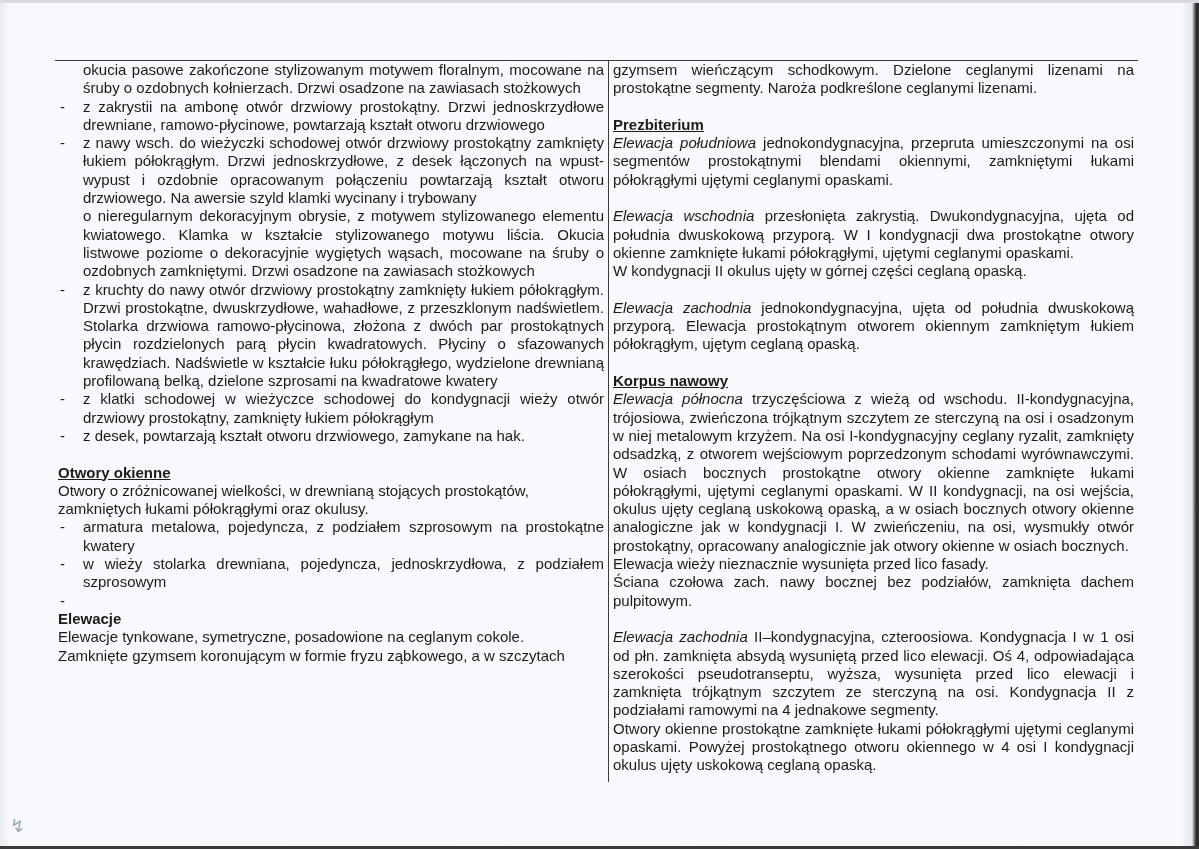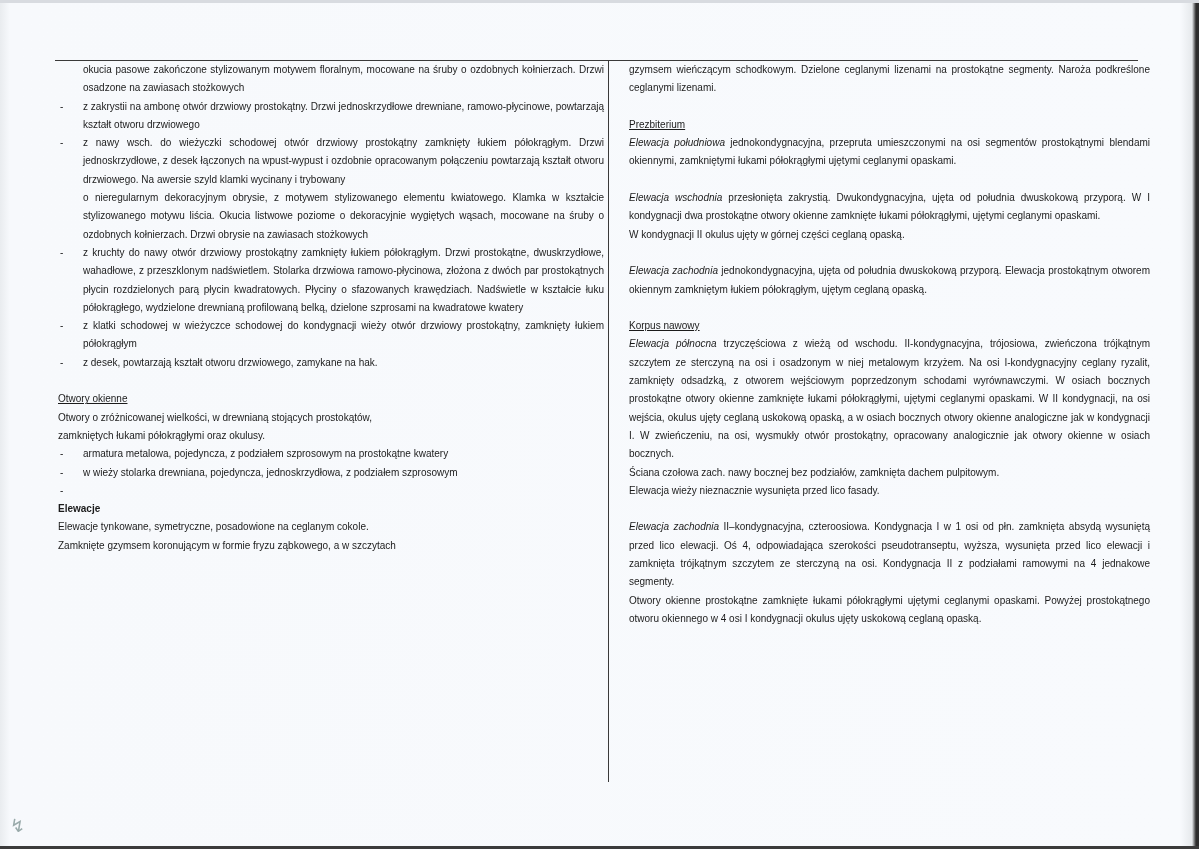--- a/index.html
+++ b/index.html
@@ -23,31 +23,31 @@
   .table-top-rule {
     position: absolute; left: 55px; top: 60px; width: 1083px; height: 0;
     border-top: 1.5px solid #3a3a3a;
   }
   .col-divider {
     position: absolute; left: 608px; top: 60px; width: 0; height: 722px;
     border-left: 1.5px solid #3a3a3a;
   }
   .col {
     position: absolute; top: 61px;
-    font-size: 10px; line-height: 18.3px;
+    font-size: 15px; line-height: 18.3px;
     text-align: justify;
   }
   .col-left { left: 58px; width: 546px; }
-  .col-right { left: 613px; width: 521px; margin-left: 16px; }
+  .col-right { left: 613px; width: 521px; }
   .p { margin: 0; }
   .indent { padding-left: 25px; }
   .bullet { position: relative; padding-left: 25px; }
   .bullet .dash { position: absolute; left: 2px; top: 0; }
   .gap { height: 18.3px; }
-  .u { text-decoration: underline; }
+  .u { text-decoration: underline; font-weight: bold; }
   .b { font-weight: bold; }
   .i { font-style: italic; }
   .last-line { text-align-last: left; }
   .nojust { text-align: left; }
   .mark {
     position: absolute; left: 10px; top: 815px; font-size: 18px; color: #9aa; font-family: "DejaVu Sans", sans-serif;
   }
 </style>
 </head>
 <body>
@@ -64,21 +64,21 @@
 
     <div class="bullet last-line">
       <span class="dash">-</span>
       <span>z zakrystii na ambonę otwór drzwiowy prostokątny. Drzwi jednoskrzydłowe drewniane, ramowo-płycinowe, powtarzają kształt otworu drzwiowego</span>
     </div>
 
     <div class="bullet last-line">
       <span class="dash">-</span>
       <span>z nawy wsch. do wieżyczki schodowej otwór drzwiowy prostokątny zamknięty łukiem półokrągłym. Drzwi jednoskrzydłowe, z desek łączonych na wpust-wypust i ozdobnie opracowanym połączeniu powtarzają kształt otworu drzwiowego.  Na awersie szyld klamki wycinany i trybowany</span>
     </div>
-    <p class="p indent last-line">o nieregularnym dekoracyjnym obrysie, z motywem stylizowanego elementu kwiatowego. Klamka w kształcie stylizowanego motywu liścia. Okucia listwowe poziome o dekoracyjnie wygiętych wąsach, mocowane na śruby o ozdobnych kołnierzach. Drzwi obrysie na zawiasach stożkowych</p>
+    <p class="p indent last-line">o nieregularnym dekoracyjnym obrysie, z motywem stylizowanego elementu kwiatowego. Klamka w kształcie stylizowanego motywu liścia. Okucia listwowe poziome o dekoracyjnie wygiętych wąsach, mocowane na śruby o ozdobnych zamkniętymi. Drzwi osadzone na zawiasach stożkowych</p>
 
     <div class="bullet last-line">
       <span class="dash">-</span>
       <span>z kruchty do nawy otwór drzwiowy prostokątny zamknięty łukiem półokrągłym. Drzwi prostokątne, dwuskrzydłowe, wahadłowe, z przeszklonym nadświetlem. Stolarka drzwiowa ramowo-płycinowa, złożona z dwóch par prostokątnych płycin rozdzielonych parą płycin kwadratowych. Płyciny o sfazowanych krawędziach. Nadświetle w kształcie łuku półokrągłego, wydzielone drewnianą profilowaną belką, dzielone szprosami na kwadratowe kwatery</span>
     </div>
 
     <div class="bullet last-line">
       <span class="dash">-</span>
       <span>z klatki schodowej w wieżyczce schodowej do kondygnacji wieży otwór drzwiowy prostokątny, zamknięty łukiem półokrągłym</span>
     </div>
@@ -135,22 +135,22 @@
     <p class="p last-line">
       <span class="i">Elewacja zachodnia</span><span> jednokondygnacyjna, ujęta od południa dwuskokową przyporą. Elewacja prostokątnym otworem okiennym zamkniętym łukiem półokrągłym, ujętym ceglaną opaską.</span>
     </p>
 
     <div class="gap"></div>
 
     <p class="p u nojust">Korpus nawowy</p>
     <p class="p last-line">
       <span class="i">Elewacja północna</span><span> trzyczęściowa z wieżą od wschodu. II-kondygnacyjna, trójosiowa, zwieńczona trójkątnym szczytem ze sterczyną na osi i osadzonym w niej metalowym krzyżem.  Na osi I-kondygnacyjny ceglany ryzalit, zamknięty odsadzką, z otworem wejściowym poprzedzonym schodami wyrównawczymi. W osiach bocznych prostokątne otwory okienne zamknięte łukami półokrągłymi, ujętymi ceglanymi opaskami. W II kondygnacji, na osi wejścia, okulus ujęty ceglaną uskokową opaską, a w osiach bocznych otwory okienne analogiczne jak w kondygnacji I. W zwieńczeniu, na osi, wysmukły otwór prostokątny, opracowany analogicznie jak otwory okienne w osiach bocznych.</span>
     </p>
+    <p class="p nojust">Elewacja wieży nieznacznie wysunięta przed lico fasady.</p>
     <p class="p last-line">Ściana czołowa zach. nawy bocznej bez podziałów, zamknięta dachem pulpitowym.</p>
-    <p class="p nojust">Elewacja wieży nieznacznie wysunięta przed lico fasady.</p>
 
     <div class="gap"></div>
 
     <p class="p last-line">
       <span class="i">Elewacja zachodnia</span><span> II–kondygnacyjna, czteroosiowa. Kondygnacja I w 1 osi od płn. zamknięta absydą wysuniętą przed lico elewacji. Oś 4, odpowiadająca szerokości pseudotranseptu, wyższa, wysunięta przed lico elewacji i zamknięta trójkątnym szczytem ze sterczyną na osi. Kondygnacja II z podziałami ramowymi na 4 jednakowe segmenty.</span>
     </p>
     <p class="p last-line">Otwory okienne prostokątne zamknięte łukami półokrągłymi ujętymi ceglanymi opaskami. Powyżej prostokątnego otworu okiennego w 4 osi I kondygnacji okulus ujęty uskokową ceglaną opaską.</p>
   </div>
 
   <div class="mark">↯</div>

